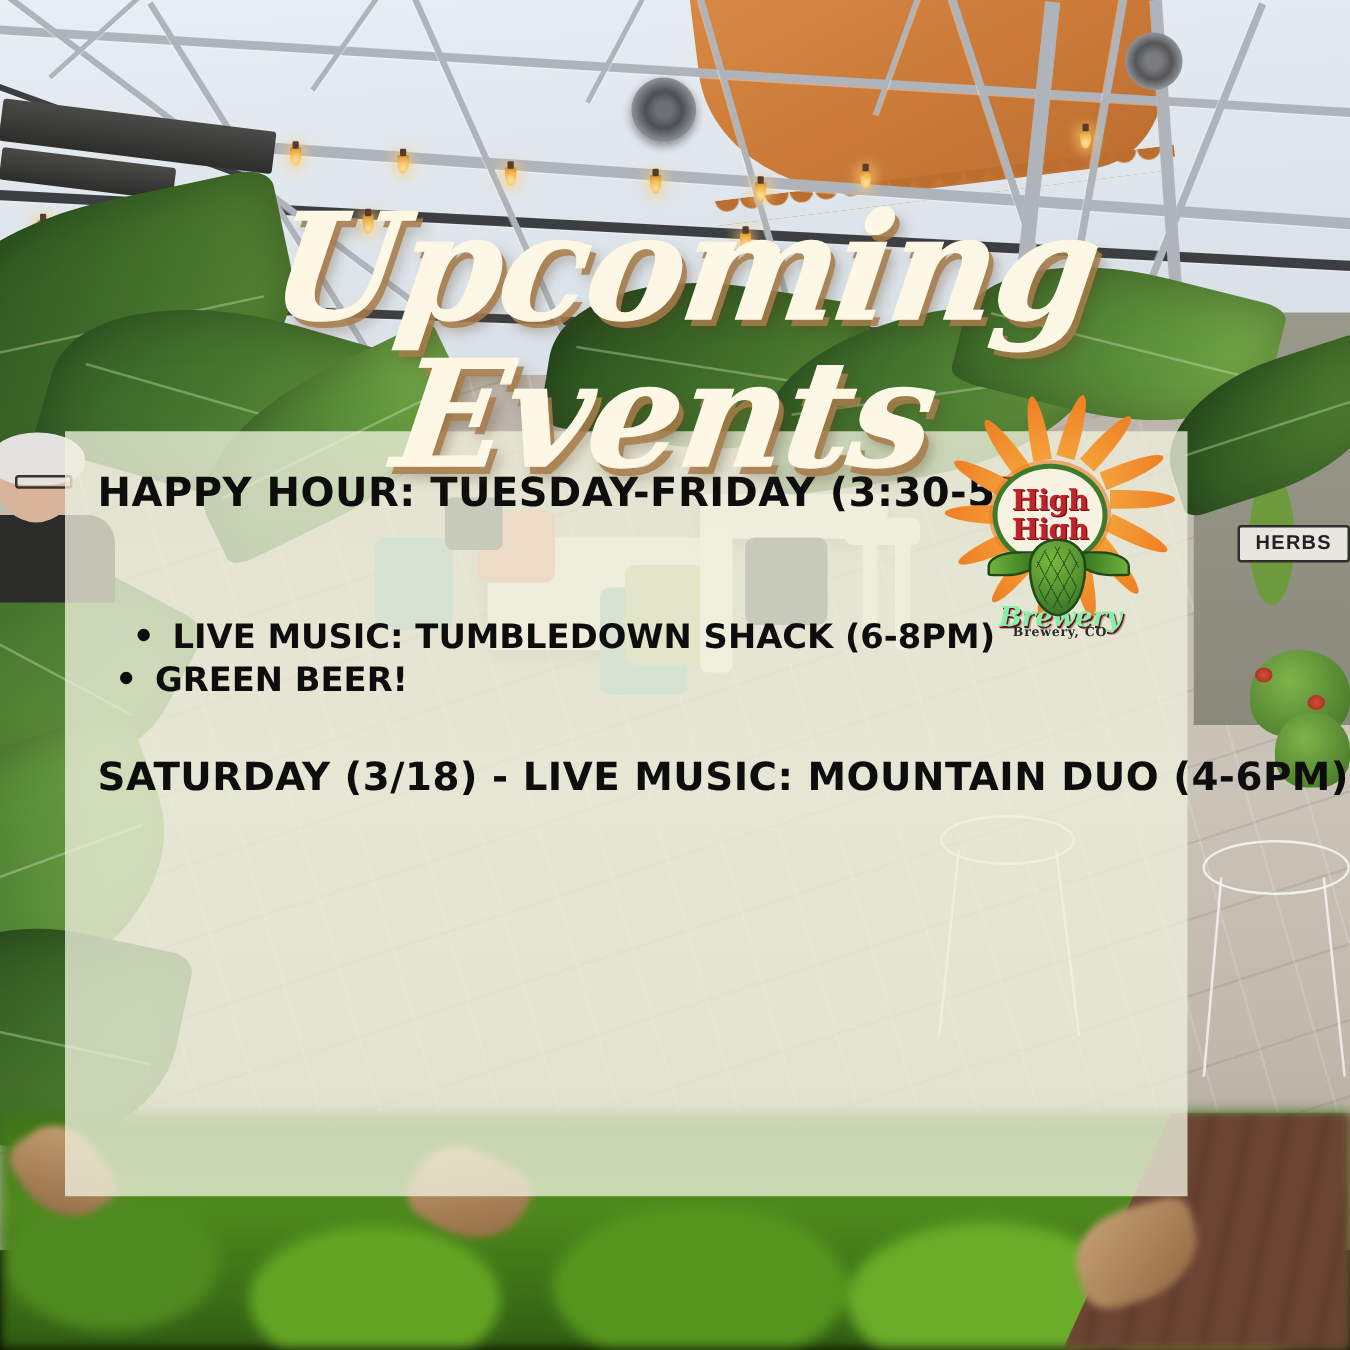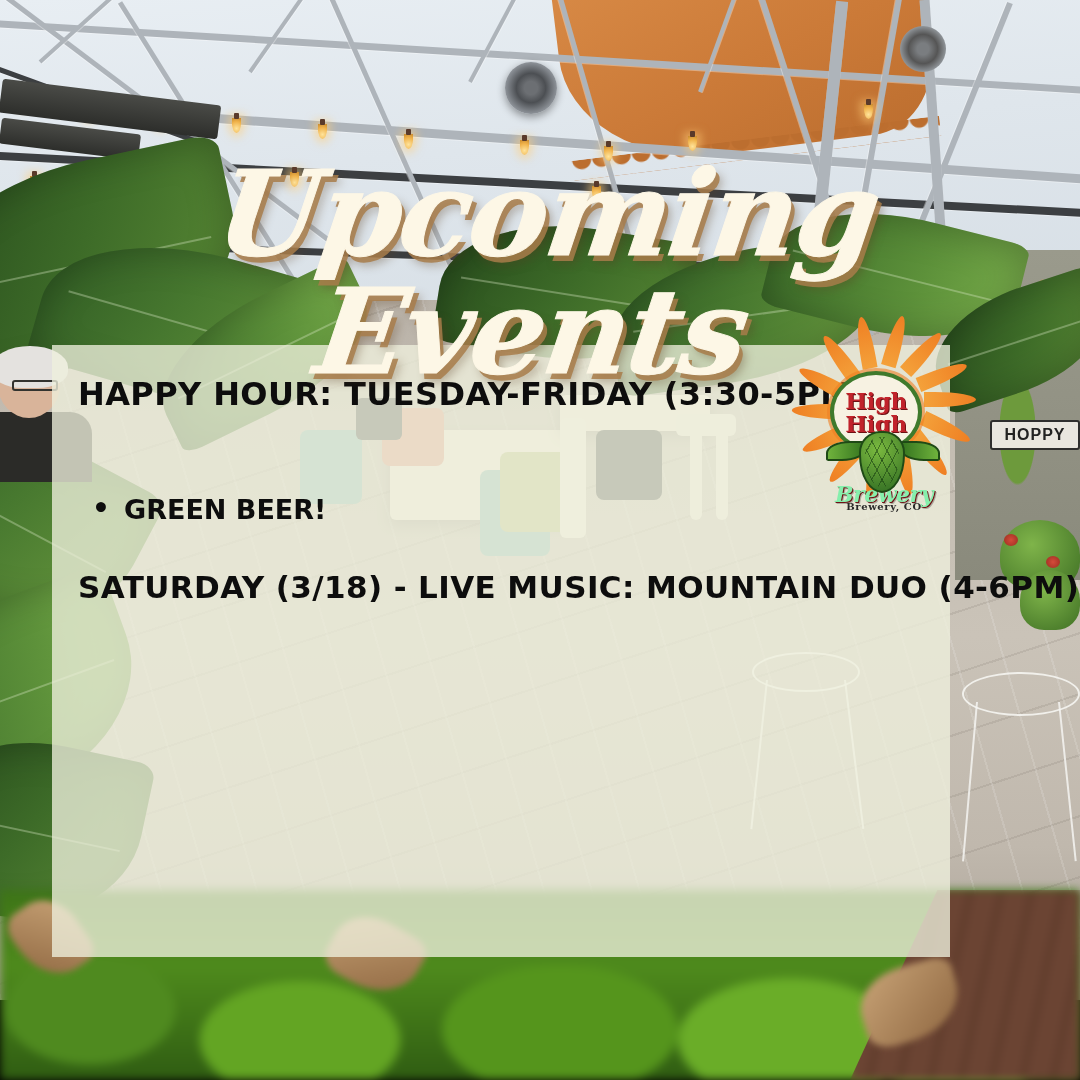--- a/index.html
+++ b/index.html
@@ -198,21 +198,21 @@
   }
   .bullets li.wide::before{ left:14px; }
   .bullets li.indent{ padding-left:60px; }
   .bullets li.indent::before{ left:28px; }
   .bullets li .cont{ display:block; padding-left:12px; }
   .gap-md{ height:30px; }
   .gap-lg{ height:38px; }
 
   
   .logo{
-    position:absolute; left:812px; top:345px; width:144px; height:162px; z-index:25;text-decoration:underline;
+    position:absolute; left:776px; top:345px; width:144px; height:162px; z-index:25;text-decoration:underline;
   }
   .sun{ position:absolute; left:50%; top:54px; transform:translateX(-50%); }
   .ray{
     position:absolute; left:0; top:0; width:52px; height:15px;
     background:linear-gradient(90deg,#f4a13a,#ef7f23);
     border-radius:0 80% 80% 0 / 0 50% 50% 0;
     transform-origin:0 50%;
   }
   .sundisc{
     position:absolute; left:18px; top:26px; width:92px; height:82px; border-radius:50%;
@@ -313,21 +313,21 @@
     <div class="obj chair-dark" style="left:596px;top:430px;width:66px;height:70px;border-radius:8px;"></div>
     <div class="obj chair-white" style="left:560px;top:418px;width:26px;height:120px;"></div>
     <div class="obj stool" style="left:676px;top:414px;width:60px;height:22px;border-radius:6px;"></div>
     <div class="obj stool" style="left:690px;top:430px;width:12px;height:90px;"></div>
     <div class="obj stool" style="left:716px;top:430px;width:12px;height:90px;"></div>
     <div class="barrel" style="left:640px;top:398px;width:98px;height:92px;"></div>
     <div class="bench" style="left:860px;top:418px;width:220px;height:34px;transform:rotate(7deg);"></div>
     <div class="bench" style="left:950px;top:466px;width:140px;height:26px;transform:rotate(7deg);"></div>
 
     <div class="shelfplants"></div>
-    <div class="herbsign">HOPPY</div>
+    <div class="herbsign">HERBS</div>
     <div class="greenpot" style="left:1000px;top:520px;width:80px;height:70px;"></div>
     <div class="greenpot" style="left:1020px;top:570px;width:60px;height:60px;"></div>
     <div class="redflower" style="left:1004px;top:534px;"></div>
     <div class="redflower" style="left:1046px;top:556px;"></div>
 
     <div class="wirestand" style="left:752px;top:652px;width:108px;height:40px;"></div>
     <div class="wireleg" style="left:766px;top:680px;height:150px;transform:rotate(6deg);"></div>
     <div class="wireleg" style="left:844px;top:680px;height:150px;transform:rotate(-7deg);"></div>
     <div class="wirestand" style="left:962px;top:672px;width:118px;height:44px;"></div>
     <div class="wireleg" style="left:976px;top:702px;height:160px;transform:rotate(5deg);"></div>
@@ -388,20 +388,21 @@
 
     <div class="gap-md"></div>
 
     <div class="block">
     </div>
 
     <div class="gap-lg"></div>
 
     <div class="block">
       <ul class="bullets">
+        <li class="indent">LIVE MUSIC: TUMBLEDOWN SHACK (6-8PM)</li>
         <li class="wide">GREEN BEER!</li>
       </ul>
     </div>
 
     <div class="gap-lg"></div>
 
     <div class="block">
       <div class="headline small">SATURDAY (3/18) - LIVE MUSIC: MOUNTAIN DUO (4-6PM)</div>
     </div>
 

